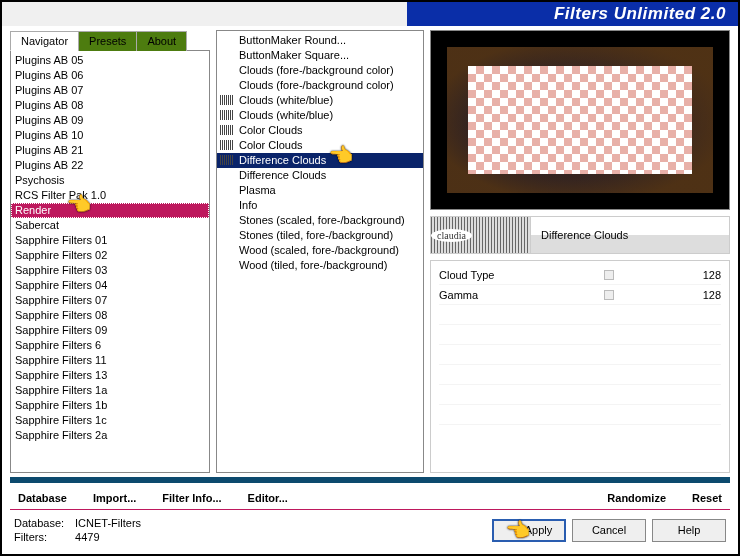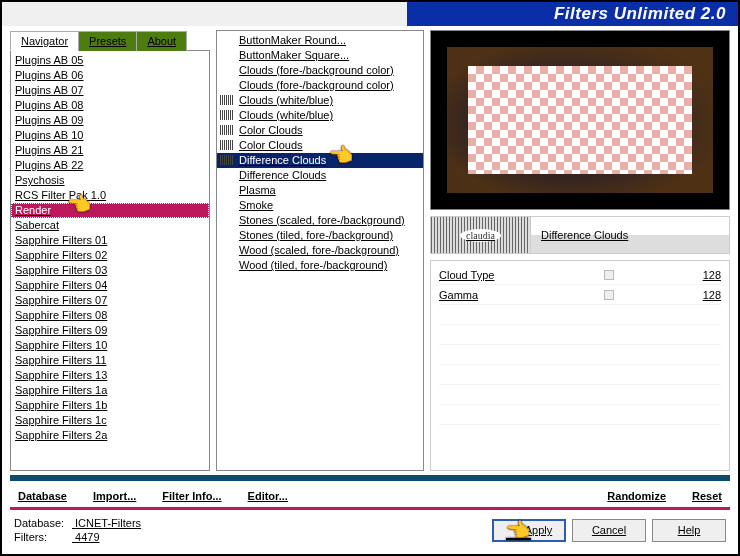--- a/index.html
+++ b/index.html
@@ -7,21 +7,21 @@
   .window {
     width: 740px; height: 556px; border: 2px solid #000;
     display: flex; flex-direction: column; background: #fff;
   }
   .titlebar {
     height: 24px; background: linear-gradient(to right, #f0f0f0 0%, #f0f0f0 55%, #0a2ea8 55%, #0a2ea8 100%);
     display: flex; align-items: center; justify-content: flex-end;
     padding-right: 12px;
   }
   .titlebar-text { font-family: Arial, sans-serif; font-weight: bold; font-style: italic; font-size: 17px; color: #fff; letter-spacing: 0.5px; }
-  .content { flex: 1; display: flex; flex-direction: column; padding: 4px 8px 8px 8px; text-decoration: underline; }
+  .content { flex: 1; display: flex; flex-direction: column; padding: 4px 8px 8px 8px; }
   .upper { flex: 1; display: flex; gap: 6px; min-height: 0; }
   .left-panel { width: 200px; display: flex; flex-direction: column; }
   .tabs { display: flex; position: relative; top: 1px; z-index: 2; }
   .tab {
     padding: 3px 10px; border: 1px solid #aaa; border-bottom: none;
     background: #4d7c0f; font-size: 11px; cursor: pointer; margin-right: -1px;
   }
   .tab.active { background: #fff; border-bottom: 1px solid #fff; }
   .listbox {
     flex: 1; border: 1px solid #888; background: #fff; overflow-y: scroll;
@@ -63,21 +63,21 @@
       linear-gradient(-45deg, transparent 75%, #e8b0a8 75%);
     background-size: 16px 16px;
     background-position: 0 0, 0 8px, 8px -8px, -8px 0;
     background-color: #fff;
   }
   .filter-header {
     display: flex; align-items: center; border: 1px solid #ccc;
   }
   .logo-box {
     width: 100px; height: 36px; border-right: 1px solid #ccc;
-    display: flex; align-items: center; justify-content: center;
+    display: flex; align-items: center; justify-content: flex-start;
     background: repeating-linear-gradient(to right, #666 0 1px, #ddd 1px 3px);
     position: relative;
   }
   .logo-text {
     font-family: cursive; font-size: 10px; background: #fff; padding: 1px 6px;
     border-radius: 50%; color: #333;
   }
   .filter-name-box {
     flex: 1; height: 36px; display: flex; align-items: center; padding: 0 10px;
     background: linear-gradient(to bottom, #fff 50%, #ddd 50%);
@@ -96,21 +96,21 @@
   }
   .slider-value { width: 32px; text-align: right; }
   .blank-row { height: 20px; border-bottom: 1px solid #f4f4f4; }
   .btn-row1 {
     display: flex; gap: 18px; padding: 6px 4px 2px 4px;
     border-top: 6px solid #0c4a6e; margin-top: 4px; font-size: 11px; font-weight: bold;
   }
   .text-btn { cursor: pointer; padding: 3px 4px; }
   .spacer { flex: 1; }
   .footer {
-    display: flex; align-items: center; border-top: 3px solid #be185d;
+    display: flex; align-items: center; border-top: 1px solid #be185d;
     padding: 6px 4px 2px 4px; gap: 6px;
   }
   .footer-info { font-size: 11px; line-height: 14px; }
   .footer-info .lbl { display: inline-block; width: 58px; }
   .push-buttons { margin-left: auto; display: flex; gap: 6px; }
   .btn {
     min-width: 74px; height: 23px; border: 1px solid #888;
     background: #efefef; font-size: 11px; cursor: pointer;
     display: flex; align-items: center; justify-content: center;
   }
@@ -152,21 +152,21 @@
             <div class="list-item">RCS Filter Pak 1.0</div>
             <div class="list-item selected with-box">Render<span class="pointer-hand" style="left: 56px; top: -6px;">👉</span></div>
             <div class="list-item">Sabercat</div>
             <div class="list-item">Sapphire Filters 01</div>
             <div class="list-item">Sapphire Filters 02</div>
             <div class="list-item">Sapphire Filters 03</div>
             <div class="list-item">Sapphire Filters 04</div>
             <div class="list-item">Sapphire Filters 07</div>
             <div class="list-item">Sapphire Filters 08</div>
             <div class="list-item">Sapphire Filters 09</div>
-            <div class="list-item">Sapphire Filters 10</div>
+            <div class="list-item">Sapphire Filters 6</div>
             <div class="list-item">Sapphire Filters 11</div>
             <div class="list-item">Sapphire Filters 13</div>
             <div class="list-item">Sapphire Filters 1a</div>
             <div class="list-item">Sapphire Filters 1b</div>
             <div class="list-item">Sapphire Filters 1c</div>
             <div class="list-item">Sapphire Filters 2a</div>
           </div>
       </div>
 
       <div class="middle-panel">
@@ -175,21 +175,21 @@
             <div class="filter-item"><span>ButtonMaker Square...</span></div>
             <div class="filter-item"><span>Clouds (fore-/background color)</span></div>
             <div class="filter-item"><span>Clouds (fore-/background color)</span></div>
             <div class="filter-item"><span class="filter-icon"></span><span>Clouds (white/blue)</span></div>
             <div class="filter-item"><span class="filter-icon"></span><span>Clouds (white/blue)</span></div>
             <div class="filter-item"><span class="filter-icon"></span><span>Color Clouds</span></div>
             <div class="filter-item"><span class="filter-icon"></span><span>Color Clouds</span></div>
             <div class="filter-item selected"><span class="filter-icon"></span><span>Difference Clouds</span><span class="pointer-hand" style="left: 112px; top: -5px;">👉</span></div>
             <div class="filter-item"><span>Difference Clouds</span></div>
             <div class="filter-item"><span>Plasma</span></div>
-            <div class="filter-item"><span>Smoke</span></div>
+            <div class="filter-item"><span>Info</span></div>
             <div class="filter-item"><span>Stones (scaled, fore-/background)</span></div>
             <div class="filter-item"><span>Stones (tiled, fore-/background)</span></div>
             <div class="filter-item"><span>Wood (scaled, fore-/background)</span></div>
             <div class="filter-item"><span>Wood (tiled, fore-/background)</span></div>
           </div>
       </div>
 
       <div class="right-panel">
         <div class="preview">
           <div class="preview-frame">

